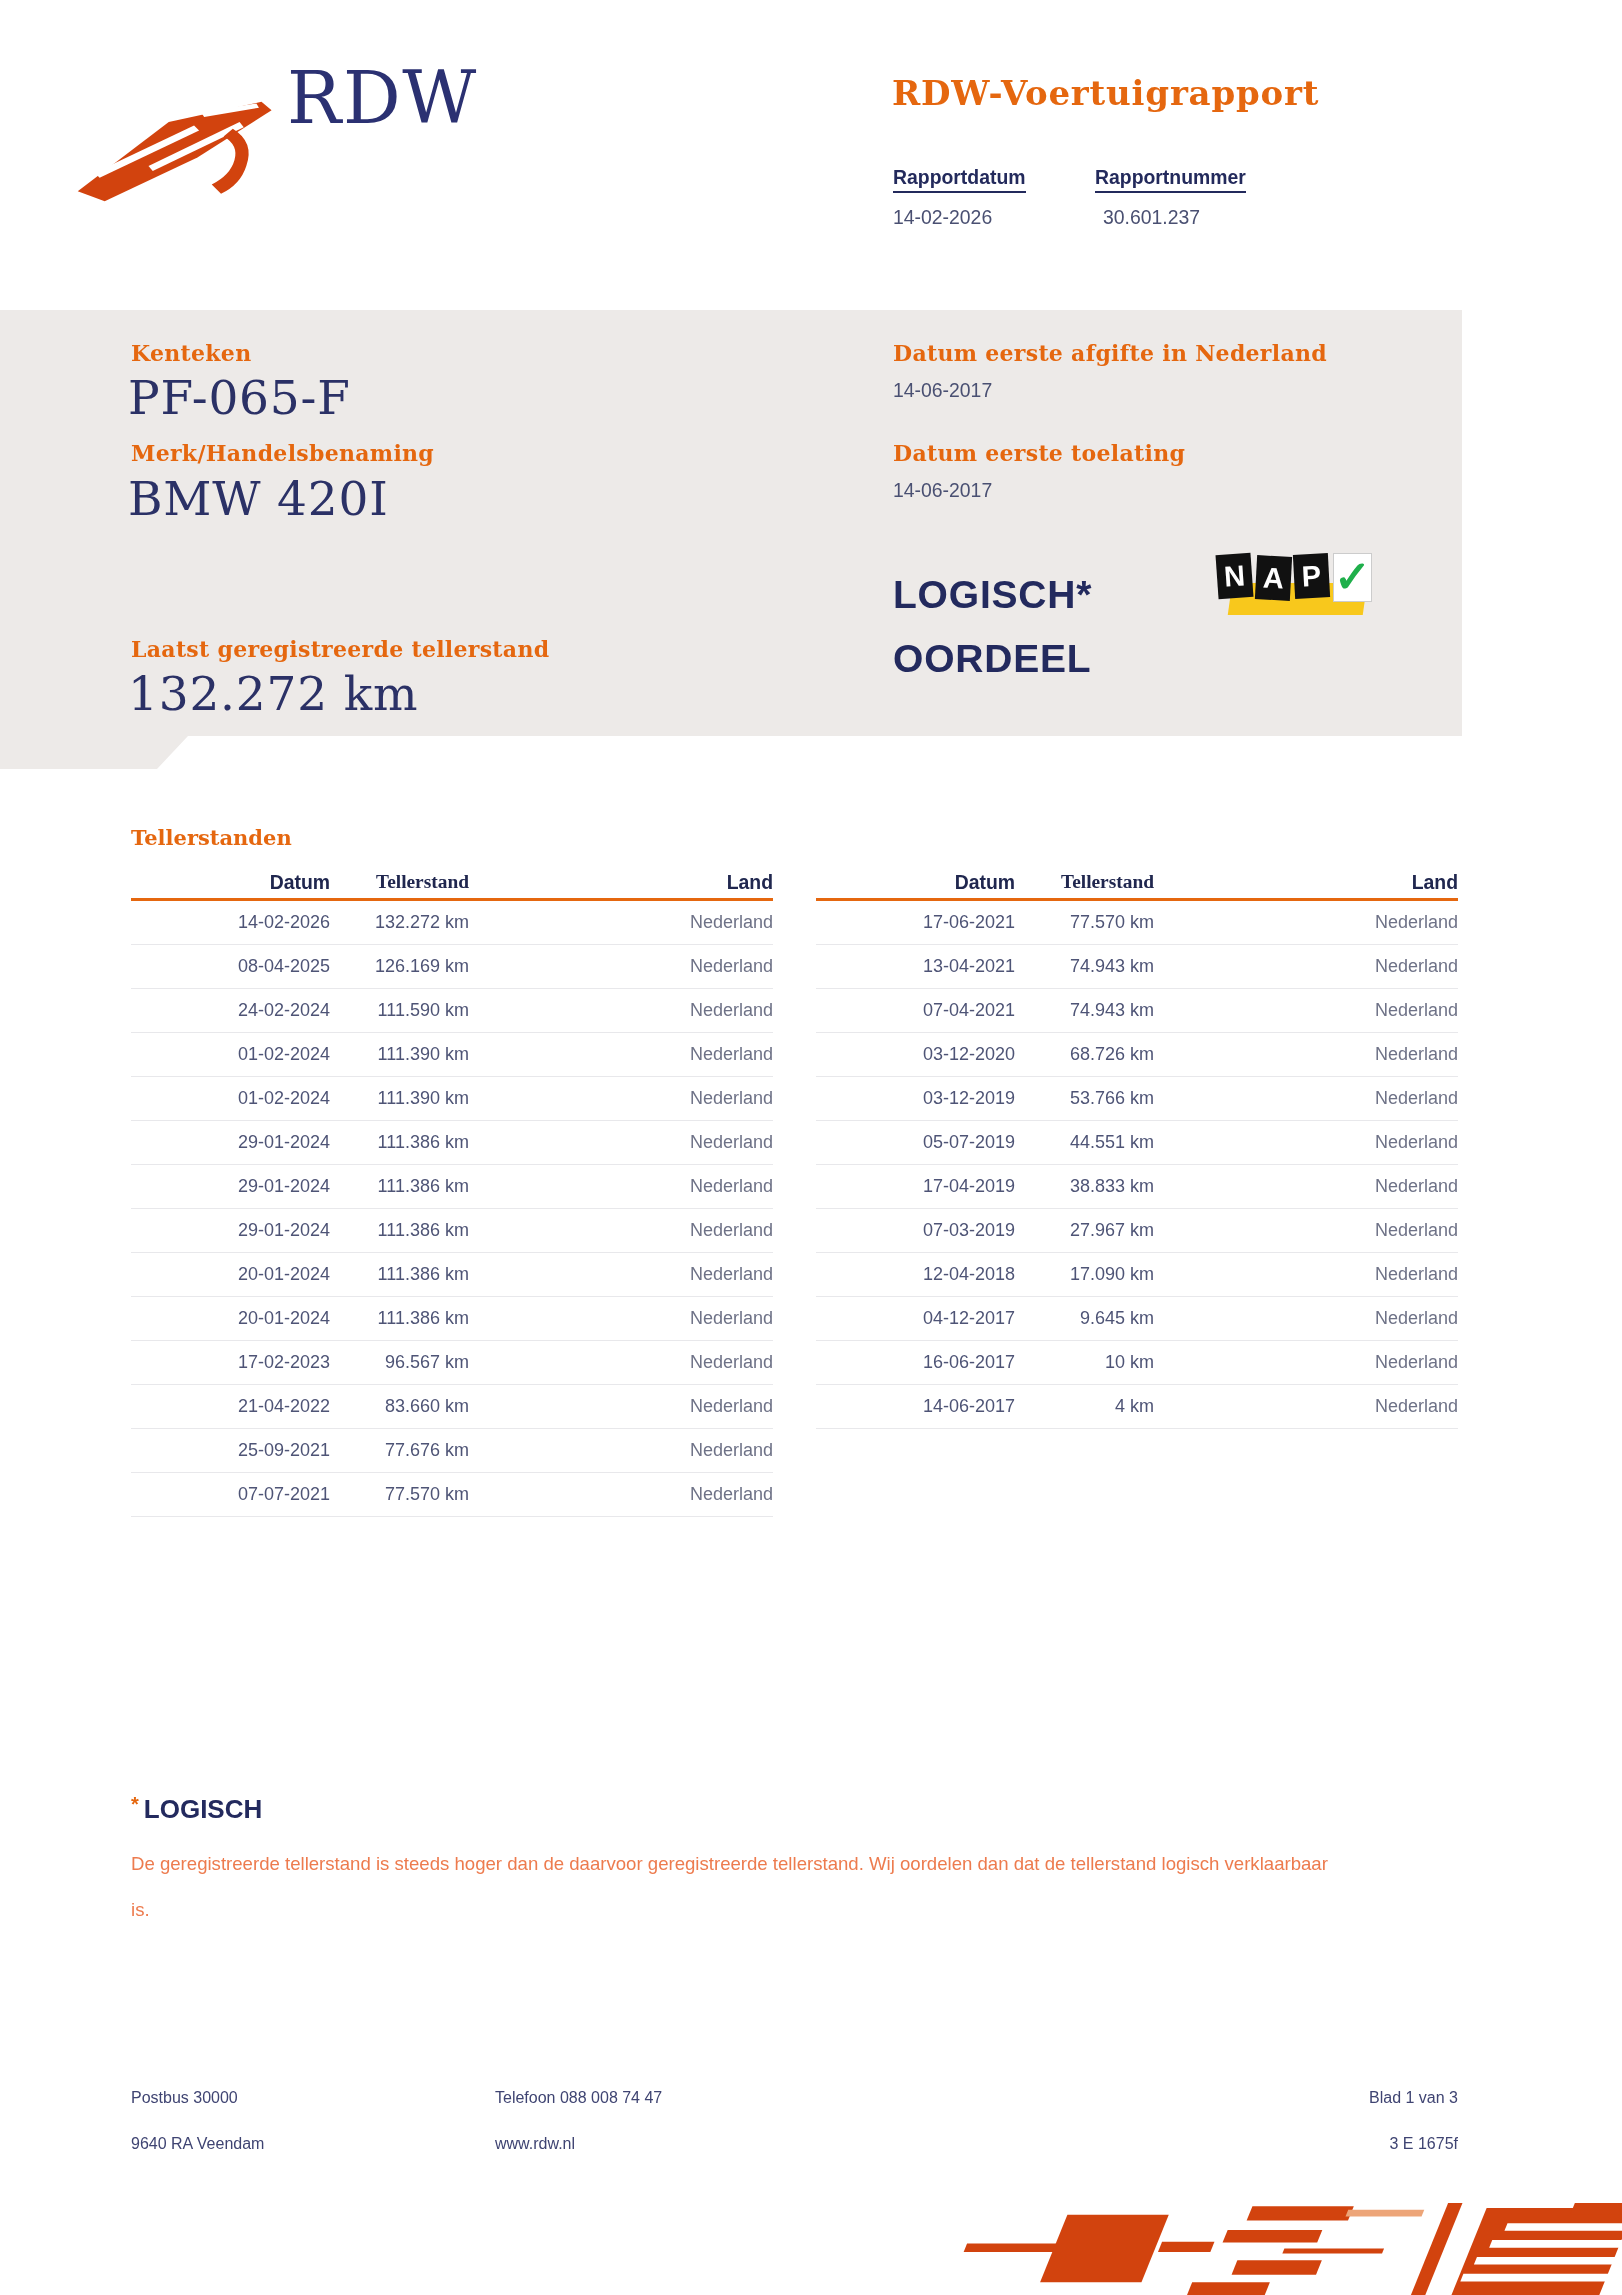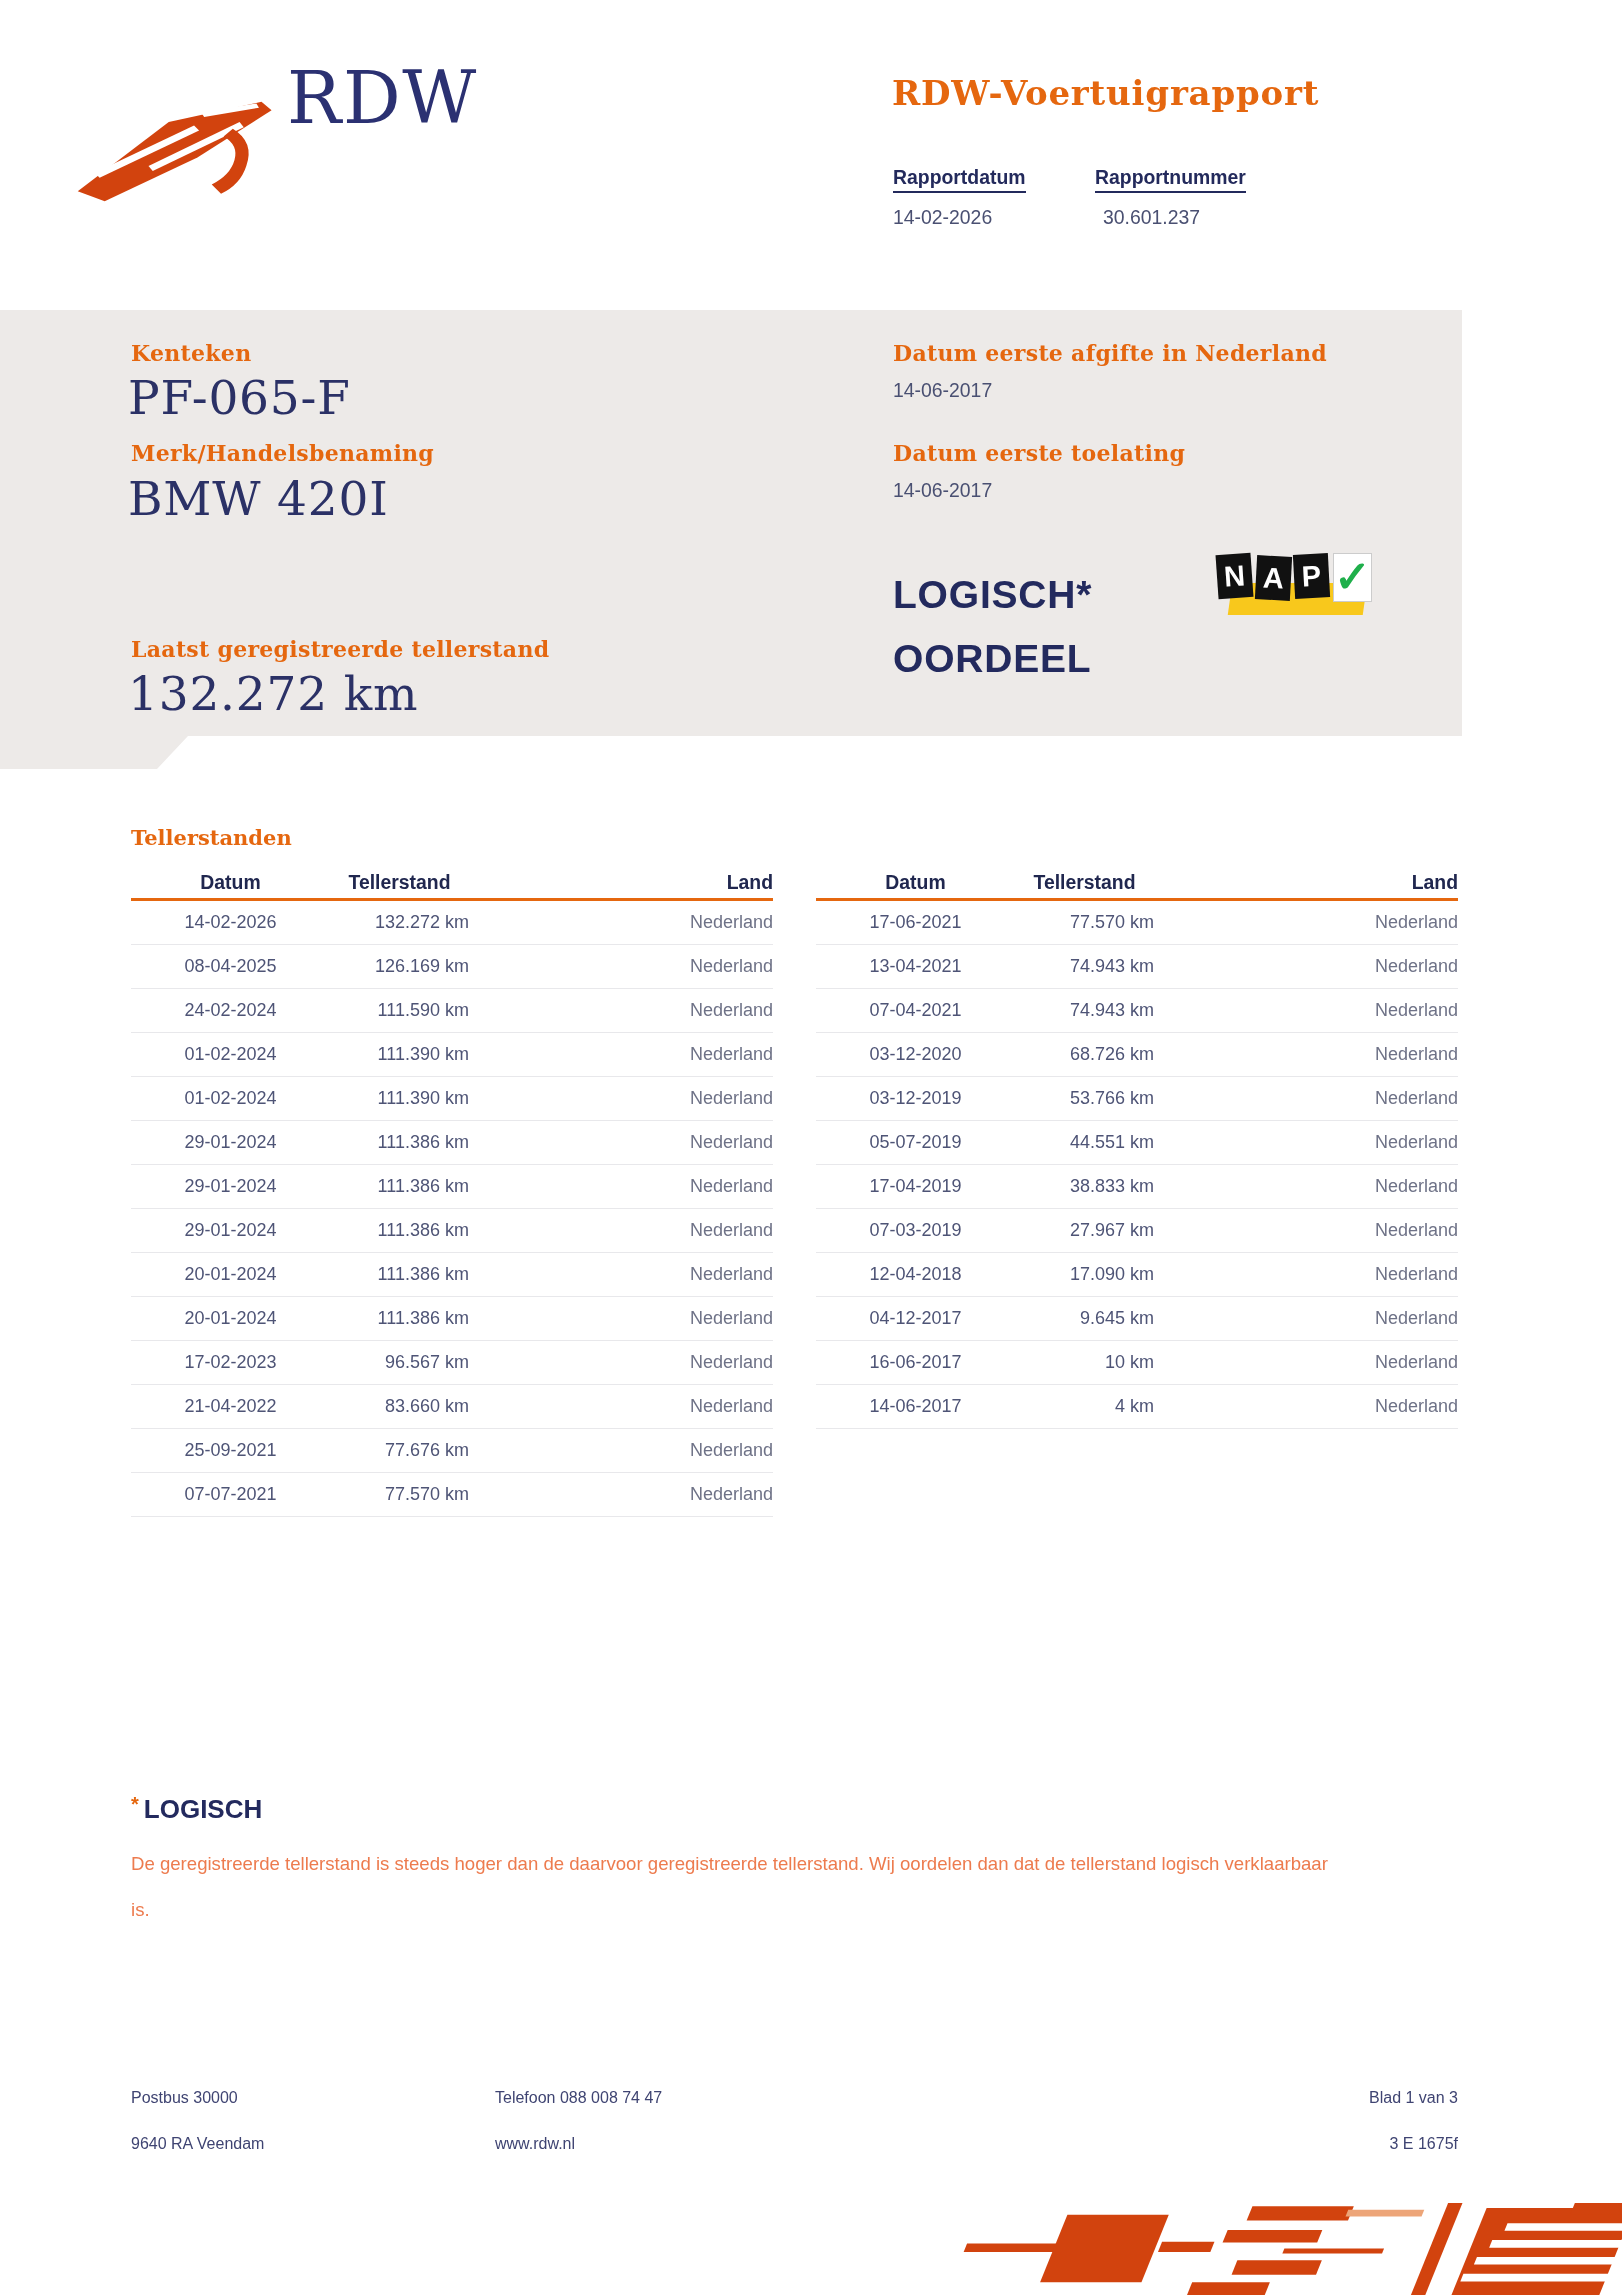--- a/index.html
+++ b/index.html
@@ -85,23 +85,23 @@
   .table-left{left:131px;}
   .table-right{left:816px;}
   .thead{
     display:flex;align-items:flex-start;height:27px;
     border-bottom:3.4px solid #e5670f;font-weight:bold;font-size:19.4px;color:#20274f;
   }
   .trow{
     display:flex;align-items:center;height:43px;
     border-bottom:1.7px solid #e8e8eb;font-size:18px;
   }
-  .c0{flex:0 0 199px;text-align:center;color:#4e5476;}
+  .c0{flex:0 0 199px;text-align:right;color:#4e5476;}
   .c1{flex:0 0 139px;color:#4e5476;}
-  .thead .c1{text-align:center;}
+  .thead .c1{text-align:right;font-family:Liberation Serif, serif;}
   .trow .c1{text-align:right;}
   .c2{flex:1 1 auto;text-align:right;color:#6e7287;}
   .thead .c0,.thead .c1,.thead .c2{color:#20274f;}
 
   
   .note-head{left:131px;top:1793px;font-size:26px;font-weight:bold;color:#232a5e;}
   .note-star{color:#e5670f;font-size:20px;vertical-align:6.8px;margin-right:5px;}
   .note-body{
     left:131px;top:1841px;width:1209px;font-size:18.6px;line-height:46px;color:#ed7b4e;
   }

